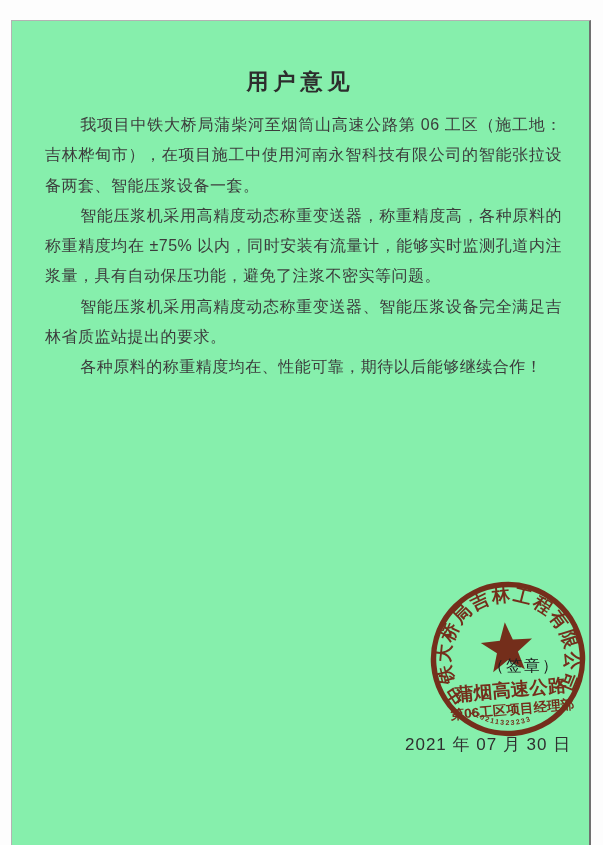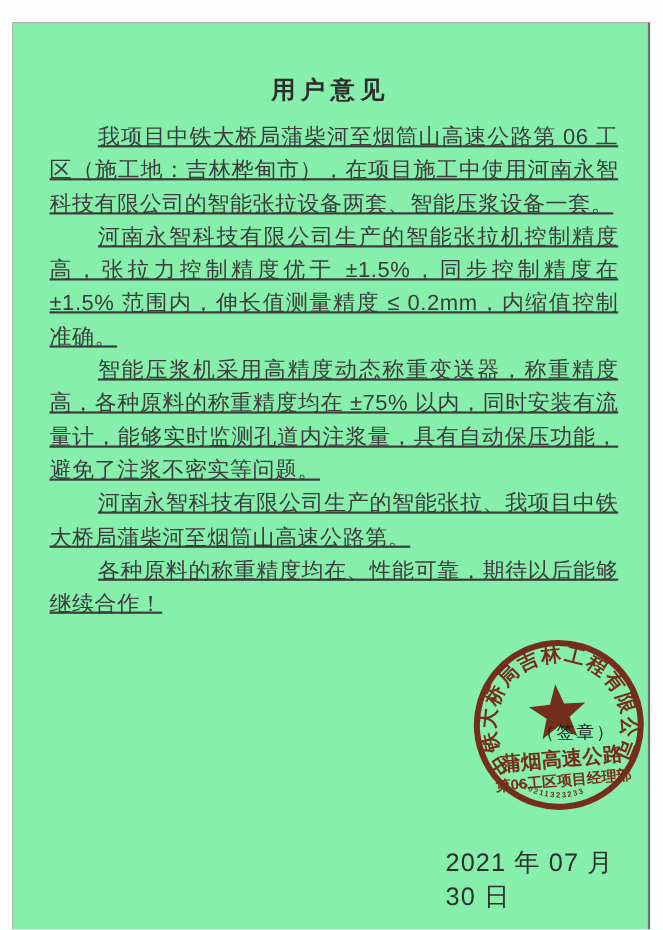--- a/index.html
+++ b/index.html
@@ -15,54 +15,53 @@
   }
 
   .title {
     position:absolute; top:46px; left:0; width:100%;
     text-align:center; font-size:22px; font-weight:bold;
     letter-spacing:5px; color:#2d2d2d;
   }
 
   .content {
     position:absolute; top:89px; left:33px; width:517px;
-    font-size:20px; line-height:30.3px; color:#3c3c3c;
-    text-align:justify; letter-spacing:0.5px;text-decoration:underline;
+    font-size:16px; line-height:30.3px; color:#3c3c3c;
+    text-align:justify; letter-spacing:0.5px;
   }
   .content p { margin:0; text-indent:2.2em; }
 
   .sign-label {
     position:absolute; left:476px; top:635px;
     font-size:16px; color:#1f1f1f; letter-spacing:2px; z-index:3;text-align:center;
   }
 
   .date-line {
     position:absolute; left:393px; top:712px;
-    font-size:23px; color:#2f2f2f; letter-spacing:1px; z-index:1;margin-top:36px;
+    font-size:17px; color:#2f2f2f; letter-spacing:1px; z-index:1;
   }
 
   .stamp {
     position:absolute; left:417px; top:559px; width:158px; height:158px;
     z-index:2; opacity:0.95; mix-blend-mode:multiply;
   }
   .stamp text { font-family:"Liberation Sans", sans-serif; }
 </style>
 </head>
 <body>
 
 <div class="canvas">
   <div class="page">
 
     <div class="title">用户意见</div>
 
     <div class="content">
       <p>我项目中铁大桥局蒲柴河至烟筒山高速公路第 06 工区（施工地：吉林桦甸市），在项目施工中使用河南永智科技有限公司的智能张拉设备两套、智能压浆设备一套。</p>
-      <p>河南永智科技有限公司生产的智能张拉机控制精度高，张拉力控制精度优于 ±1.5%，同步控制精度在 ±1.5% 范围内，伸长值测量精度 ≤ 0.2mm，内缩值控制准确。</p>
       <p>智能压浆机采用高精度动态称重变送器，称重精度高，各种原料的称重精度均在 ±75% 以内，同时安装有流量计，能够实时监测孔道内注浆量，具有自动保压功能，避免了注浆不密实等问题。</p>
-      <p>河南永智科技有限公司生产的智能张拉、我项目中铁大桥局蒲柴河至烟筒山高速公路第。</p>
+      <p>智能压浆机采用高精度动态称重变送器、智能压浆设备完全满足吉林省质监站提出的要求。</p>
       <p>各种原料的称重精度均在、性能可靠，期待以后能够继续合作！</p>
     </div>
 
     <div class="date-line">2021 年 07 月 30 日</div>
 
     <svg class="stamp" viewBox="0 0 158 158" xmlns="http://www.w3.org/2000/svg">
       <defs>
         <path id="arcTop" d="M 33.3 114.7 A 58 58 0 1 1 124.7 114.7" fill="none"></path>
         <path id="arcBottom" d="M 32.3 125.7 A 66 66 0 0 0 125.7 125.7" fill="none"></path>
       </defs>

